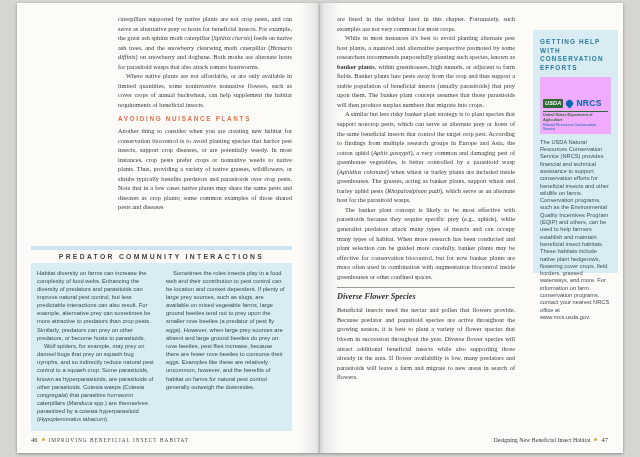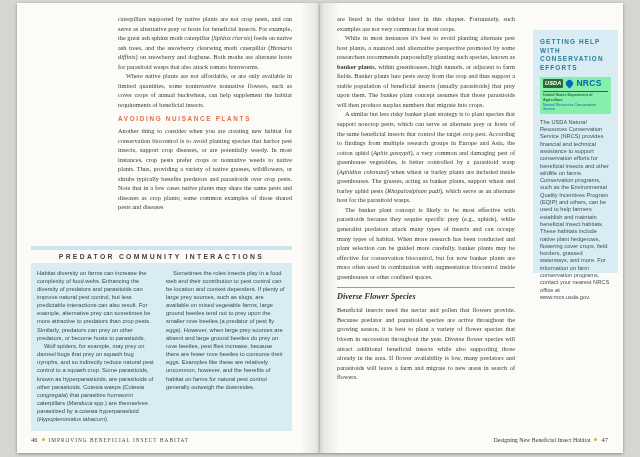--- a/index.html
+++ b/index.html
@@ -68,21 +68,21 @@
   
   .sidebar {
     position:absolute; left:213px; top:27px; width:85px; height:243px;
     background:#d9ecf4; padding:8px 7px 6px;
   }
   .sidebar-title {
     font-family:"Liberation Sans", sans-serif;
     font-size:6.4px; font-weight:bold; letter-spacing:1.1px;
     line-height:8.6px; color:#2a7d9c;
   }
-  .logo-block { background:#86efac; margin:5px 0 5px; padding:1px 3px 2px; }
+  .logo-block { background:#f0abfc; margin:5px 0 5px; padding:21px 3px 2px; }
   .logo-row { display:flex; align-items:center; gap:3px; }
   .usda-badge {
     background:#2d6a35; color:#fff; border-radius:1px;
     font-family:"Liberation Sans", sans-serif;
     font-style:italic; font-weight:bold; font-size:5.5px;
     padding:1.5px 2px; letter-spacing:.2px;
   }
   .nrcs-drop {
     width:7px; height:7px; border-radius:50% 50% 50% 0;
     background:#0067b1; display:inline-block; transform:rotate(-45deg);

